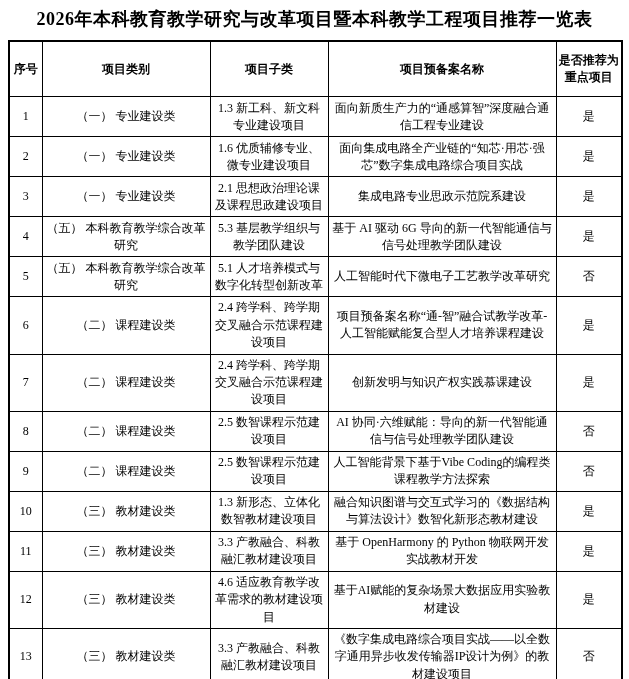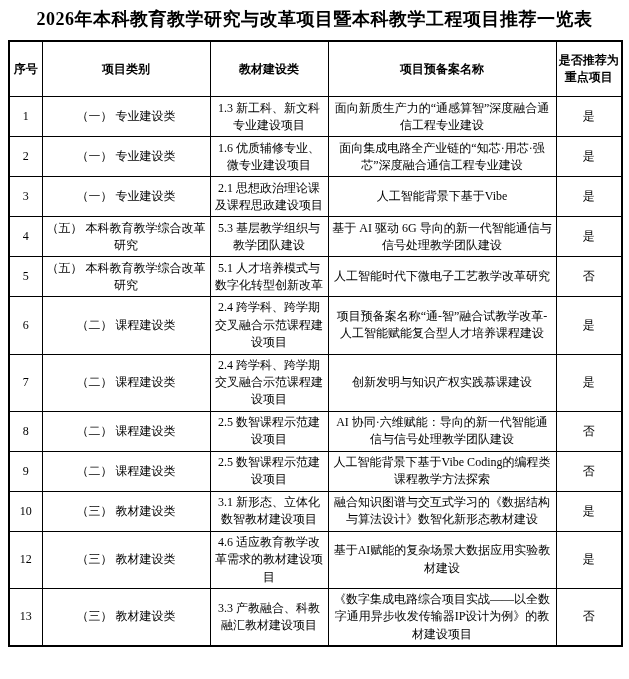--- a/index.html
+++ b/index.html
@@ -75,47 +75,47 @@
       <col class="c-no">
       <col class="c-category">
       <col class="c-subcat">
       <col class="c-name">
       <col class="c-recommend">
     </colgroup>
     <thead>
       <tr>
         <th>序号</th>
         <th>项目类别</th>
-        <th>教材建设类</th>
+        <th>项目子类</th>
         <th>项目预备案名称</th>
         <th>是否推荐为重点项目</th>
       </tr>
     </thead>
     <tbody>
   <tr>
     <td>1</td>
     <td>（一） 专业建设类</td>
     <td>1.3 新工科、新文科专业建设项目</td>
     <td>面向新质生产力的“通感算智”深度融合通信工程专业建设</td>
     <td>是</td>
   </tr>
 
   <tr>
     <td>2</td>
     <td>（一） 专业建设类</td>
     <td>1.6 优质辅修专业、微专业建设项目</td>
-    <td>面向集成电路全产业链的“知芯·用芯·强芯”深度融合通信工程专业建设</td>
+    <td>面向集成电路全产业链的“知芯·用芯·强芯”数字集成电路综合项目实战</td>
     <td>是</td>
   </tr>
 
   <tr>
     <td>3</td>
     <td>（一） 专业建设类</td>
     <td>2.1 思想政治理论课及课程思政建设项目</td>
-    <td>人工智能背景下基于Vibe</td>
+    <td>集成电路专业思政示范院系建设</td>
     <td>是</td>
   </tr>
 
   <tr>
     <td>4</td>
     <td>（五） 本科教育教学综合改革研究</td>
     <td>5.3 基层教学组织与教学团队建设</td>
     <td>基于 AI 驱动 6G 导向的新一代智能通信与信号处理教学团队建设</td>
     <td>是</td>
   </tr>
@@ -156,25 +156,32 @@
     <td>9</td>
     <td>（二） 课程建设类</td>
     <td>2.5 数智课程示范建设项目</td>
     <td>人工智能背景下基于Vibe Coding的编程类课程教学方法探索</td>
     <td>否</td>
   </tr>
 
   <tr>
     <td>10</td>
     <td>（三） 教材建设类</td>
-    <td>3.1 新形态、立体化数智教材建设项目</td>
+    <td>1.3 新形态、立体化数智教材建设项目</td>
     <td>融合知识图谱与交互式学习的《数据结构与算法设计》数智化新形态教材建设</td>
     <td>是</td>
   </tr>
 
+  <tr>
+    <td>11</td>
+    <td>（三） 教材建设类</td>
+    <td>3.3 产教融合、科教融汇教材建设项目</td>
+    <td>基于 OpenHarmony 的 Python 物联网开发实战教材开发</td>
+    <td>是</td>
+  </tr>
 
   <tr>
     <td>12</td>
     <td>（三） 教材建设类</td>
     <td>4.6 适应教育教学改革需求的教材建设项目</td>
     <td>基于AI赋能的复杂场景大数据应用实验教材建设</td>
     <td>是</td>
   </tr>
 
   <tr>

